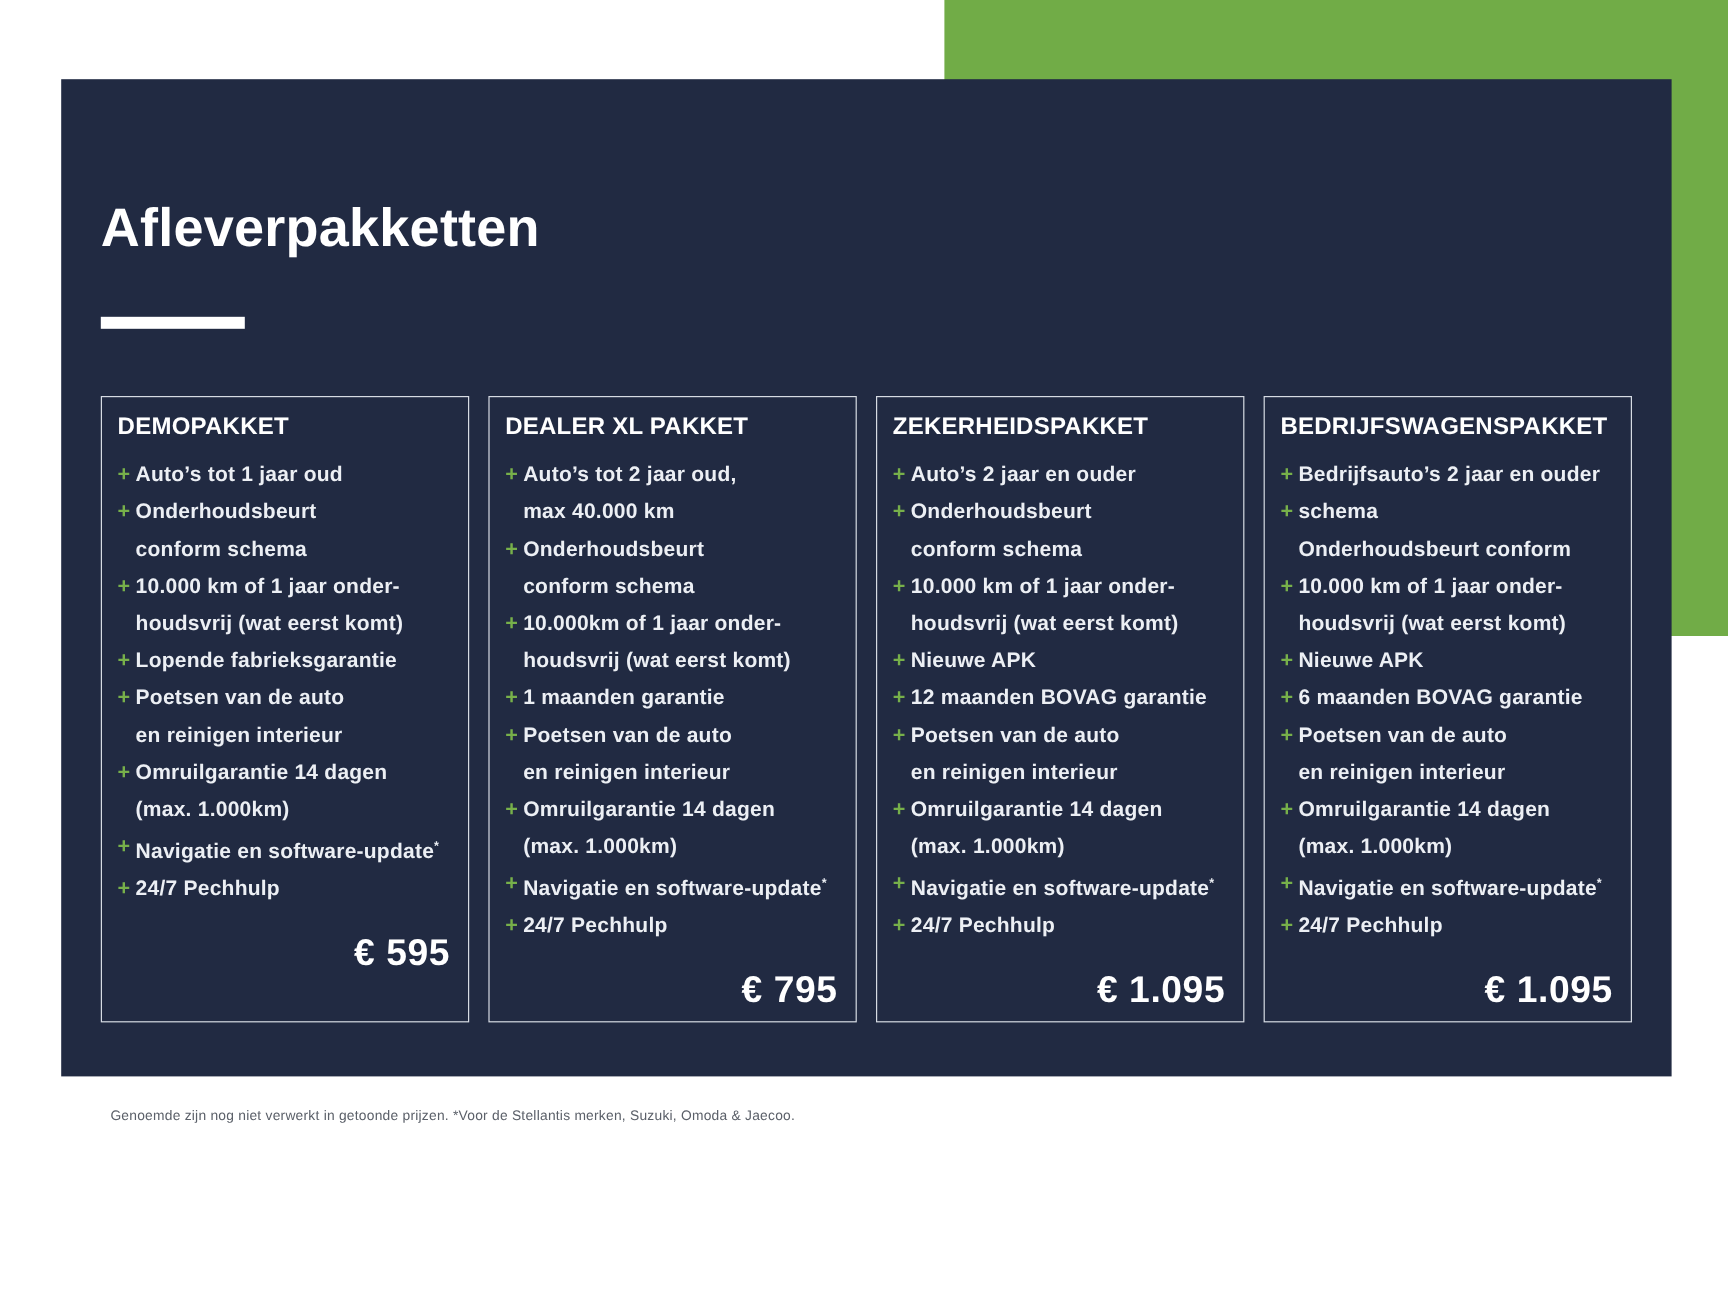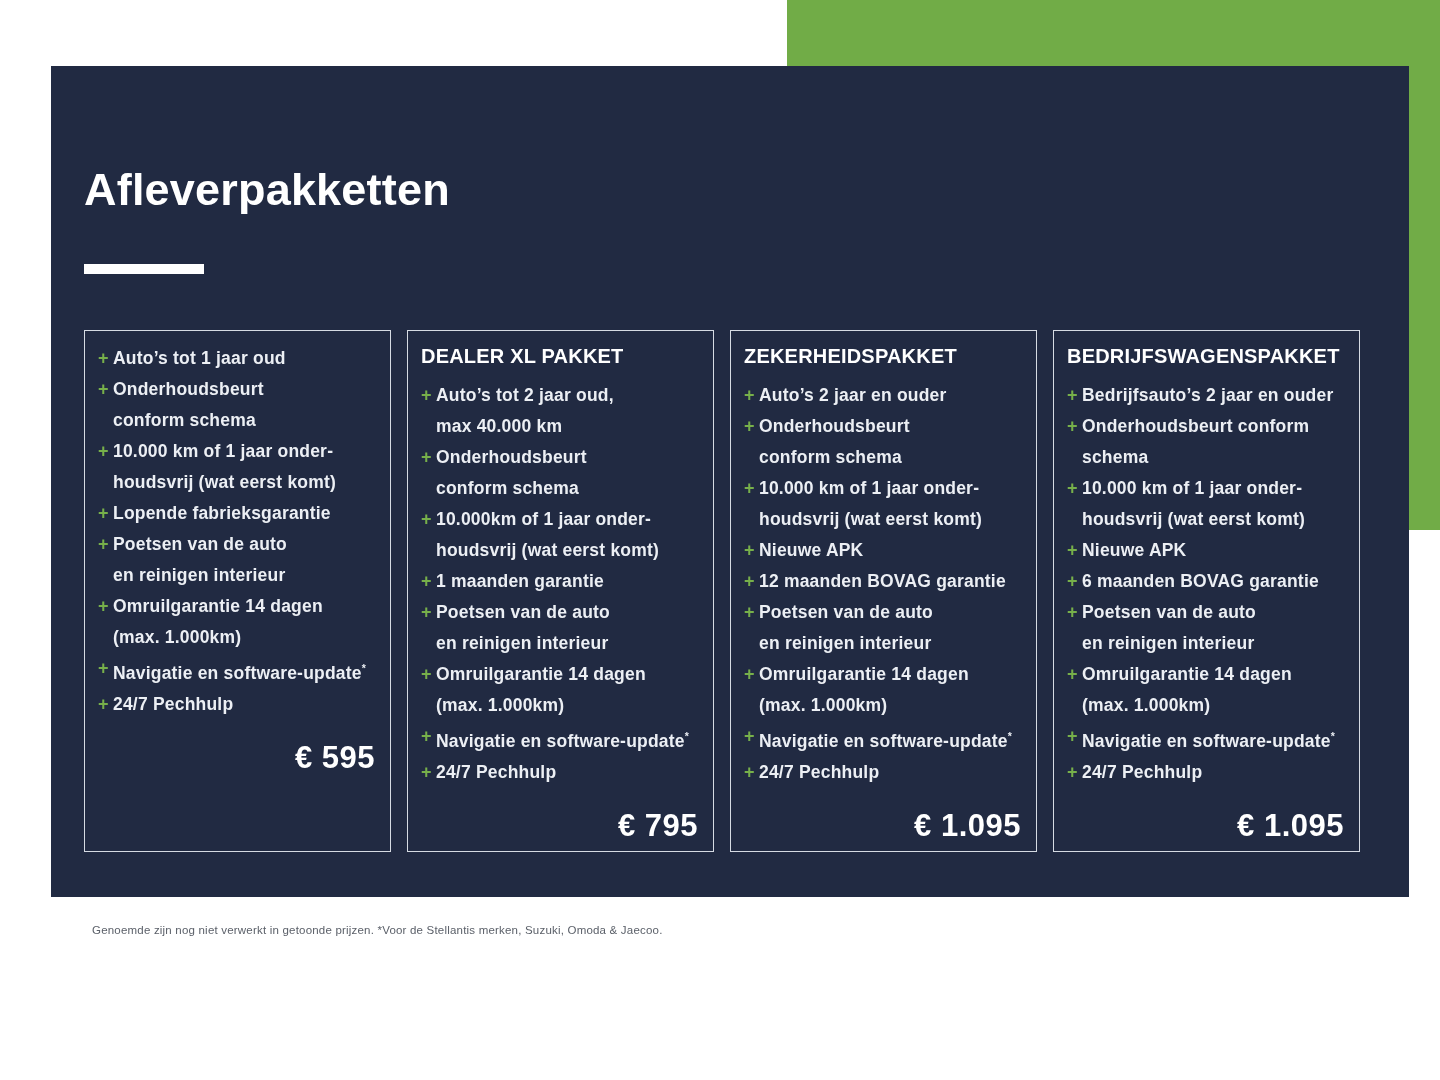--- a/index.html
+++ b/index.html
@@ -22,21 +22,20 @@
     background: var(--green, #71AC47);
   }
 
   .panel {
     position: absolute;
     left: 51px;
     top: 66px;
     width: 1342px;
     height: 831px;
     background: var(--navy, #212A42);
-    padding-left: 16px;
   }
 
   .title {
     position: absolute;
     left: 33px;
     top: 98px;
     margin: 0;
     font-size: 45px;
     font-weight: bold;
     line-height: 1.15;
@@ -127,20 +126,21 @@
 <body>
 
 <div class="page">
   <div class="green-block"></div>
 
   <div class="panel">
     <h1 class="title">Afleverpakketten</h1>
     <div class="title-underline"></div>
     <div class="cards">
         <section class="card">
+    <h2 class="card-title">DEMOPAKKET</h2>
     <div class="features">
             <div class="feature">
               <span class="plus">+</span>
               <div class="feature-text">
                 <div class="line">Auto’s tot 1 jaar oud</div>
               </div>
             </div>
             <div class="feature">
               <span class="plus">+</span>
               <div class="feature-text">
@@ -318,22 +318,22 @@
     <div class="features">
             <div class="feature">
               <span class="plus">+</span>
               <div class="feature-text">
                 <div class="line">Bedrijfsauto’s 2 jaar en ouder</div>
               </div>
             </div>
             <div class="feature">
               <span class="plus">+</span>
               <div class="feature-text">
+                <div class="line">schema</div>
                 <div class="line">Onderhoudsbeurt conform</div>
-                <div class="line">schema</div>
               </div>
             </div>
             <div class="feature">
               <span class="plus">+</span>
               <div class="feature-text">
                 <div class="line">10.000 km of 1 jaar onder-</div>
                 <div class="line">houdsvrij (wat eerst komt)</div>
               </div>
             </div>
             <div class="feature">

